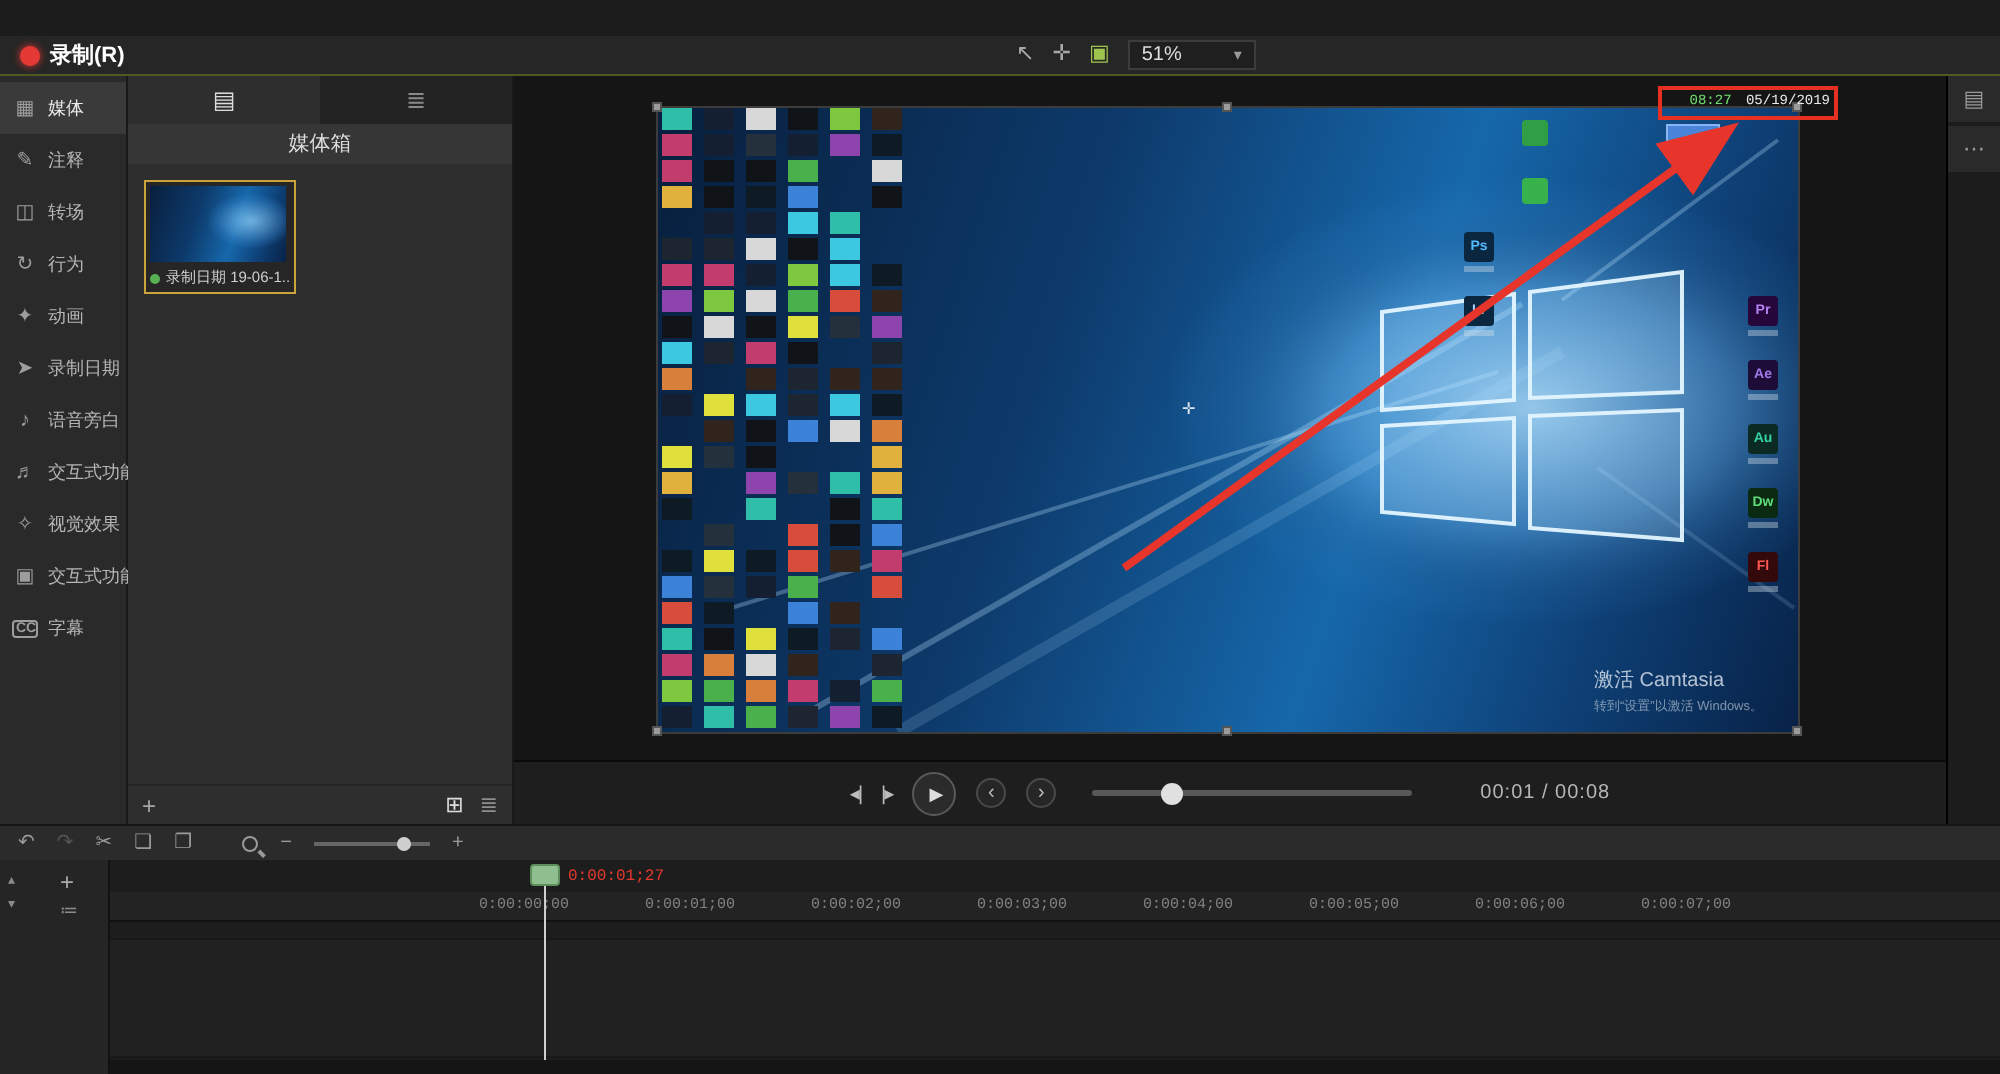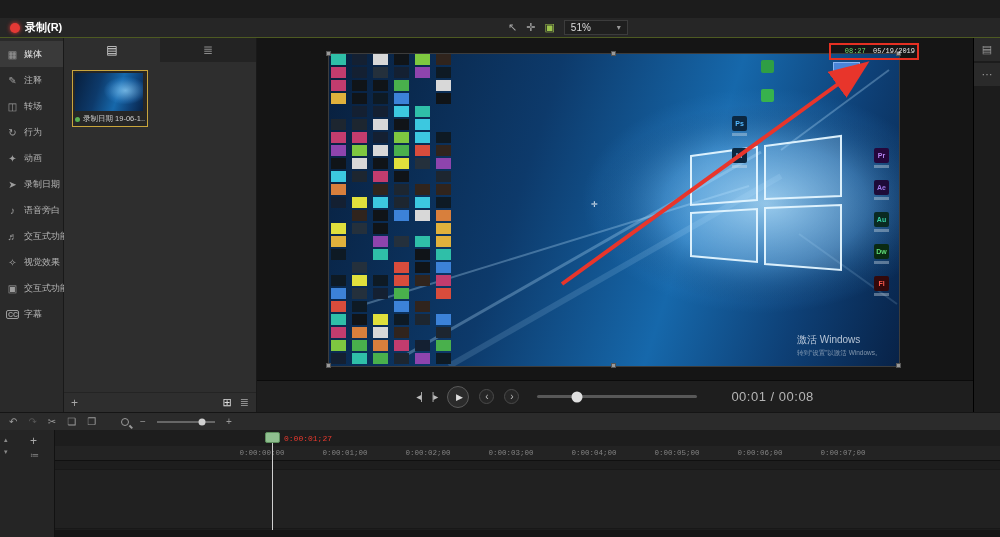--- a/index.html
+++ b/index.html
@@ -89,21 +89,21 @@
 
   
   .transport { height:32px; background:#1e1e1e; border-top:1px solid #0b0b0b; display:flex; align-items:center; justify-content:center; gap:10px; }
   .step-btn { color:#bdbdbd; font-size:10px; letter-spacing:-1px; }
   .play-btn { width:22px; height:22px; border-radius:50%; border:1px solid #5a5a5a; background:#2b2b2b; color:#ddd; font-size:9px;
     display:flex; align-items:center; justify-content:center; padding-left:2px; }
   .small-btn { width:15px; height:15px; border-radius:50%; border:1px solid #4a4a4a; background:#262626; color:#bdbdbd; font-size:10px;
     display:flex; align-items:center; justify-content:center; line-height:1; }
   .scrub { width:160px; height:3px; background:#585858; border-radius:2px; position:relative; margin:0 8px; }
   .scrub-thumb { position:absolute; left:25%; top:50%; transform:translate(-50%,-50%); width:11px; height:11px; border-radius:50%; background:#e0e0e0; }
-  .time { font-size:13px; color:#b5b5b5; margin-left:16px; letter-spacing:.5px; }
+  .time { font-size:10px; color:#b5b5b5; margin-left:16px; letter-spacing:.5px; }
 
   .right-strip { width:27px; background:#1c1c1c; border-left:1px solid #000; }
   .rtab { height:23px; margin-bottom:2px; background:#2a2a2a; display:flex; align-items:center; justify-content:center; color:#999; font-size:11px; }
 
   
   .tl-toolbar { height:18px; background:#2b2b2b; border-top:1px solid #151515; display:flex; align-items:center; gap:11px; padding-left:9px; flex:0 0 auto; }
   .tli { color:#9a9a9a; font-size:10px; line-height:1; }
   .tli.disabled { color:#555; }
   .mag { width:8px; height:8px; border:1.5px solid #9a9a9a; border-radius:50%; position:relative; margin-left:14px; }
   .mag::after { content:""; position:absolute; left:7px; top:7px; width:4px; height:1.5px; background:#9a9a9a; transform:rotate(45deg); }
@@ -202,20 +202,21 @@
 
     <div class="media-panel">
       <div class="media-tabs">
         <div class="media-tab active">
           <span>▤</span>
         </div>
         <div class="media-tab">
           <span>≣</span>
         </div>
       </div>
+      <div class="panel-title">媒体箱</div>
       <div class="clips">
         <div class="clip">
           <div class="thumb"></div>
           <div class="clip-label">
             <span class="clip-dot"></span>
             <span>录制日期 19-06-1...</span>
           </div>
         </div>
       </div>
       <div class="panel-footer">
@@ -425,21 +426,21 @@
               <div class="atile" style="background: rgb(37, 7, 60); color: rgb(181, 131, 242);">Pr</div>
               <div class="atile" style="background: rgb(29, 11, 56); color: rgb(159, 122, 232);">Ae</div>
               <div class="atile" style="background: rgb(10, 42, 34); color: rgb(53, 208, 164);">Au</div>
               <div class="atile" style="background: rgb(10, 42, 18); color: rgb(95, 220, 120);">Dw</div>
               <div class="atile" style="background: rgb(51, 9, 11); color: rgb(255, 90, 78);">Fl</div>
             </div>
 
           <span class="rec-cursor">✛</span>
 
           <div class="wm">
-            <div class="wm-title">激活 Windows</div>
+            <div class="wm-title">激活 Camtasia</div>
             <div class="wm-sub">转到“设置”以激活 Windows。</div>
           </div>
         </div>
 
         <div class="handle" style="left:69px;top:13px;"></div>
         <div class="handle" style="left:354px;top:13px;"></div>
         <div class="handle" style="left:639px;top:13px;"></div>
         <div class="handle" style="left:69px;top:325px;"></div>
         <div class="handle" style="left:354px;top:325px;"></div>
         <div class="handle" style="left:639px;top:325px;"></div>

